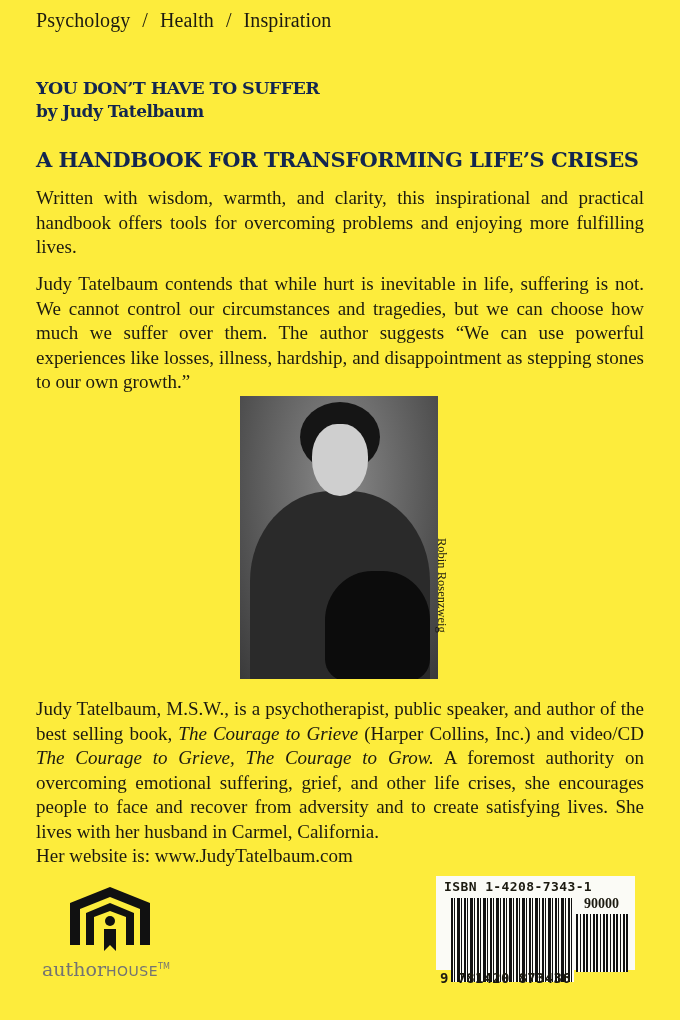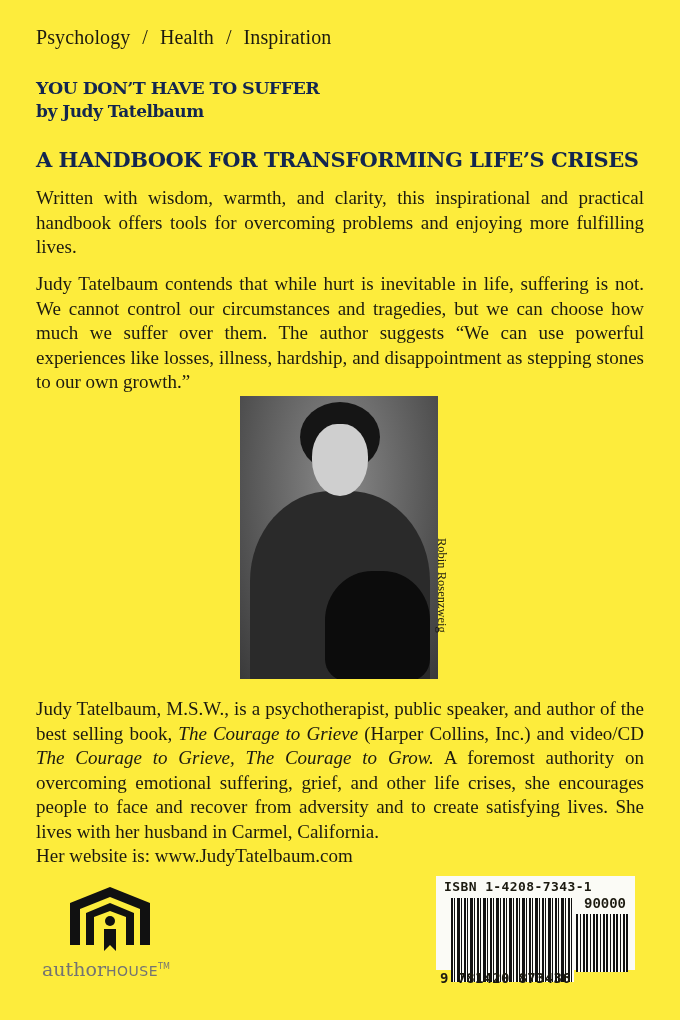--- a/index.html
+++ b/index.html
@@ -1,18 +1,18 @@
 <!DOCTYPE html>
 <html><head>
 <meta charset="utf-8">
 <style>
   html, body { margin:0; padding:0; }
   body { width:680px; height:1020px; background:#fdec3c; position:relative; overflow:hidden;
          font-family:"Liberation Serif", "DejaVu Serif", serif; color:#1c1a10; }
-  .cats { position:absolute; left:36px; top:26px; font-size:20px; letter-spacing:0.1px; }
+  .cats { position:absolute; left:36px; top:9px; font-size:20px; letter-spacing:0.1px; }
   .cats .sep { margin:0 12px; }
   .title { position:absolute; left:36px; top:78px; font-size:17.5px; font-weight:bold; color:#13264f;
            font-family:"DejaVu Serif", serif; letter-spacing:-0.6px; }
   .byline { position:absolute; left:36px; top:101px; font-size:17px; font-weight:bold; color:#13264f;
             font-family:"DejaVu Serif", serif; letter-spacing:-0.5px; }
   .subtitle { position:absolute; left:36px; top:147px; font-size:21px; font-weight:bold; color:#13264f;
               font-family:"DejaVu Serif", serif; letter-spacing:-0.5px; }
   .para { position:absolute; left:36px; width:608px; font-size:19px; line-height:24.5px; text-align:justify; }
   .p1 { top:186px; }
   .p2 { top:272px; }
@@ -25,21 +25,21 @@
   .photo .dog { position:absolute; left:85px; top:175px; width:105px; height:110px; border-radius:45% 45% 20% 20%; background:#0c0c0c; }
   .credit-wrap { position:absolute; left:435px; top:538px; width:16px; height:140px; }
   .credit-wrap span { position:absolute; left:14px; top:0; transform-origin:0 0; transform:rotate(90deg);
             font-size:12.5px; white-space:nowrap; }
   .logo { position:absolute; left:60px; top:885px; width:100px; height:70px; }
   .logo-text { position:absolute; left:42px; top:958px; font-size:19px; font-family:"DejaVu Serif", serif; color:#737373; }
   .logo-text .house { font-family:"DejaVu Sans", sans-serif; font-size:14px; letter-spacing:0.5px; }
   .logo-text sup { font-size:8px; font-family:"DejaVu Sans", sans-serif; }
   .barcode-box { position:absolute; left:436px; top:876px; width:199px; height:94px; background:#fbfbf6; }
   .isbn { position:absolute; left:8px; top:3px; font-family:"DejaVu Sans Mono", monospace; font-size:13px; font-weight:bold; letter-spacing:0.4px; }
-  .price { position:absolute; left:148px; top:20px; font-family:Liberation Mono, monospace; font-size:14px; font-weight:bold; }
+  .price { position:absolute; left:148px; top:20px; font-family:Liberation Serif, serif; font-size:14px; font-weight:bold; }
   .ean { position:absolute; left:4px; top:94px; font-family:"DejaVu Sans Mono", monospace; font-size:14px; font-weight:bold; letter-spacing:0.3px; }
   .bars1 { position:absolute; left:15px; top:22px; width:123px; height:84px;
            background:repeating-linear-gradient(90deg,#111 0 2px,#fbfbf6 2px 3px,#111 3px 4px,#fbfbf6 4px 6px,#111 6px 9px,#fbfbf6 9px 10px,#111 10px 11px,#fbfbf6 11px 13px); }
   .bars2 { position:absolute; left:140px; top:38px; width:52px; height:58px;
            background:repeating-linear-gradient(90deg,#111 0 2px,#fbfbf6 2px 4px,#111 4px 5px,#fbfbf6 5px 7px,#111 7px 9px,#fbfbf6 9px 10px); }
 </style>
 </head>
 <body>
 
 <div class="cats">

